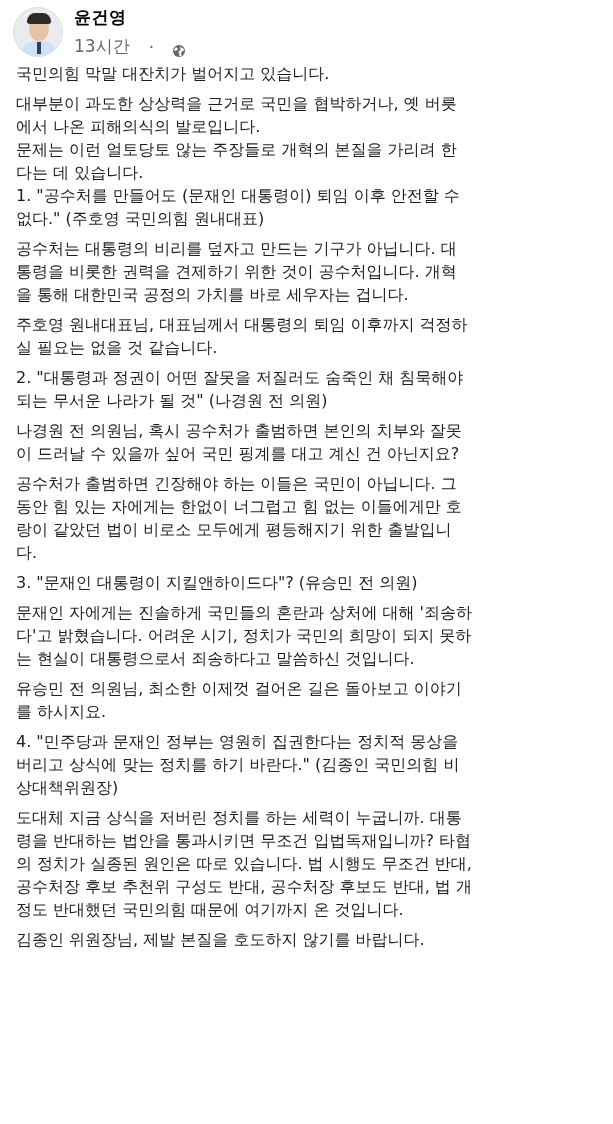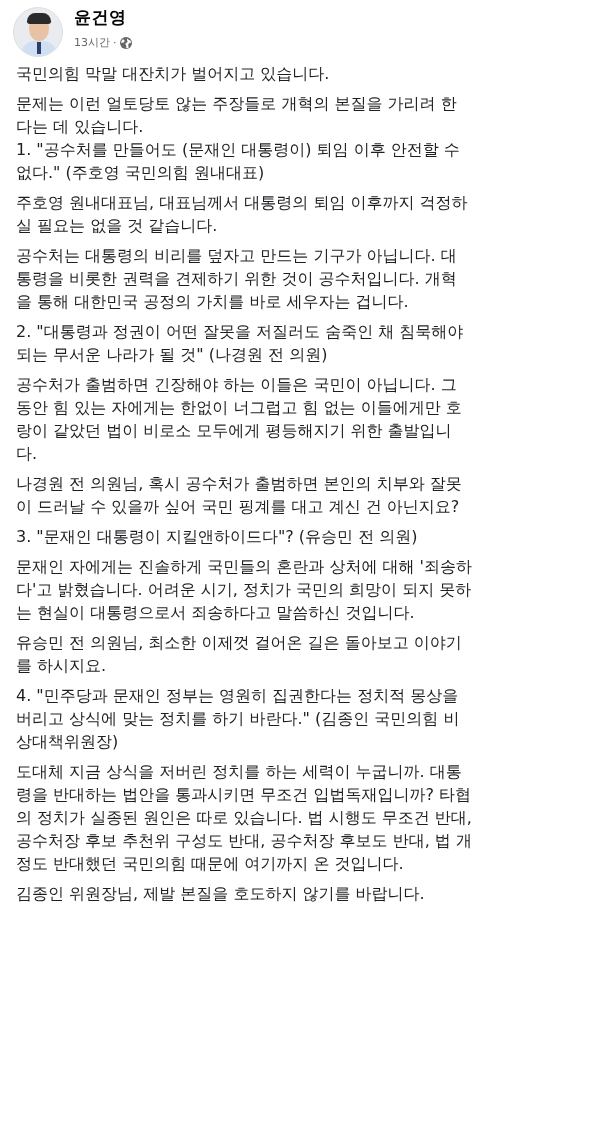--- a/index.html
+++ b/index.html
@@ -5,21 +5,21 @@
   html, body { margin:0; padding:0; background:#ffffff; }
   body { width:613px; height:1124px; overflow:hidden; font-family:"DejaVu Sans","Liberation Sans",sans-serif; color:#1c1e21; }
   .post { position:relative; width:485px; }
   .header { position:relative; height:62px; }
   .avatar { position:absolute; left:13px; top:7px; width:50px; height:50px; border-radius:50%; background:#e9ebee; overflow:hidden; border:1px solid #dcdfe3; box-sizing:border-box; }
   .avatar .face { position:absolute; left:15px; top:9px; width:20px; height:24px; border-radius:45% 45% 50% 50%; background:#e7c2a4; }
   .avatar .hair { position:absolute; left:13px; top:5px; width:24px; height:11px; border-radius:12px 12px 4px 4px; background:#2a2a2a; }
   .avatar .shirt { position:absolute; left:7px; top:33px; width:36px; height:20px; border-radius:14px 14px 0 0; background:#cfe0f2; }
   .avatar .tie { position:absolute; left:23px; top:34px; width:4px; height:12px; background:#2d3e6b; }
   .name { position:absolute; left:74px; top:6px; font-size:17px; font-weight:bold; color:#050505; letter-spacing:0.5px; }
-  .meta { position:absolute; left:74px; top:35px; font-size:11px; color:#65676b; display:flex; align-items:center; gap:3px; }
+  .meta { position:absolute; left:74px; top:35px; font-size:17px; color:#65676b; display:flex; align-items:center; gap:19px; }
   .globe { display:inline-block; width:12px; height:12px; vertical-align:middle; }
   .content { padding:0 13px 0 16px; font-size:16px; line-height:23px; color:#1c1e21; }
   .content p { margin:0 0 7px 0; white-space:normal; }
   .content p.tight { margin-bottom:0; }
 </style>
 </head>
 <body>
 
 <div class="post">
   <div class="header">
@@ -38,27 +38,28 @@
           <circle cx="6" cy="6" r="6" fill="#65676b"></circle>
           <path d="M3 2.2 C4.5 2.8 5 4 4.2 5 C3.5 5.8 2.2 5.3 1.3 6.2 C1 4.5 1.8 3 3 2.2 Z" fill="#ffffff"></path>
           <path d="M7.2 1.4 C8 2.5 9.2 3 10.3 3.3 C10.8 4.2 11 5.2 10.9 6 C9.8 5.6 8.6 6.2 8.3 7.4 C8 8.6 8.6 9.6 8.9 10.5 C8 11 7 11.2 6 11.1 C6.6 10 6.6 8.8 5.8 8 C5 7.2 5.6 6 6.6 5.8 C7.6 5.6 7.8 4.4 7.2 3.6 C6.8 3 6.8 2.2 7.2 1.4 Z" fill="#ffffff"></path>
         </svg>
       </span>
     </div>
   </div>
 
   <div class="content">
     <p>국민의힘 막말 대잔치가 벌어지고 있습니다.</p>
+    <p class="tight">대부분이 과도한 상상력을 근거로 국민을 협박하거나, 옛 버릇에서 나온 피해의식의 발로입니다.</p>
     <p class="tight">문제는 이런 얼토당토 않는 주장들로 개혁의 본질을 가리려 한다는 데 있습니다.</p>
     <p>1. "공수처를 만들어도 (문재인 대통령이) 퇴임 이후 안전할 수 없다." (주호영 국민의힘 원내대표)</p>
+    <p>공수처는 대통령의 비리를 덮자고 만드는 기구가 아닙니다. 대통령을 비롯한 권력을 견제하기 위한 것이 공수처입니다. 개혁을 통해 대한민국 공정의 가치를 바로 세우자는 겁니다.</p>
     <p>주호영 원내대표님, 대표님께서 대통령의 퇴임 이후까지 걱정하실 필요는 없을 것 같습니다.</p>
-    <p>공수처는 대통령의 비리를 덮자고 만드는 기구가 아닙니다. 대통령을 비롯한 권력을 견제하기 위한 것이 공수처입니다. 개혁을 통해 대한민국 공정의 가치를 바로 세우자는 겁니다.</p>
     <p>2. "대통령과 정권이 어떤 잘못을 저질러도 숨죽인 채 침묵해야 되는 무서운 나라가 될 것" (나경원 전 의원)</p>
+    <p>나경원 전 의원님, 혹시 공수처가 출범하면 본인의 치부와 잘못이 드러날 수 있을까 싶어 국민 핑계를 대고 계신 건 아닌지요?</p>
     <p>공수처가 출범하면 긴장해야 하는 이들은 국민이 아닙니다. 그동안 힘 있는 자에게는 한없이 너그럽고 힘 없는 이들에게만 호랑이 같았던 법이 비로소 모두에게 평등해지기 위한 출발입니다.</p>
-    <p>나경원 전 의원님, 혹시 공수처가 출범하면 본인의 치부와 잘못이 드러날 수 있을까 싶어 국민 핑계를 대고 계신 건 아닌지요?</p>
     <p>3. "문재인 대통령이 지킬앤하이드다"? (유승민 전 의원)</p>
     <p>문재인 자에게는 진솔하게 국민들의 혼란과 상처에 대해 '죄송하다'고 밝혔습니다. 어려운 시기, 정치가 국민의 희망이 되지 못하는 현실이 대통령으로서 죄송하다고 말씀하신 것입니다.</p>
     <p>유승민 전 의원님, 최소한 이제껏 걸어온 길은 돌아보고 이야기를 하시지요.</p>
     <p>4. "민주당과 문재인 정부는 영원히 집권한다는 정치적 몽상을 버리고 상식에 맞는 정치를 하기 바란다." (김종인 국민의힘 비상대책위원장)</p>
     <p>도대체 지금 상식을 저버린 정치를 하는 세력이 누굽니까. 대통령을 반대하는 법안을 통과시키면 무조건 입법독재입니까? 타협의 정치가 실종된 원인은 따로 있습니다. 법 시행도 무조건 반대, 공수처장 후보 추천위 구성도 반대, 공수처장 후보도 반대, 법 개정도 반대했던 국민의힘 때문에 여기까지 온 것입니다.</p>
     <p>김종인 위원장님, 제발 본질을 호도하지 않기를 바랍니다.</p>
   </div>
 </div>
 
 </body></html>

